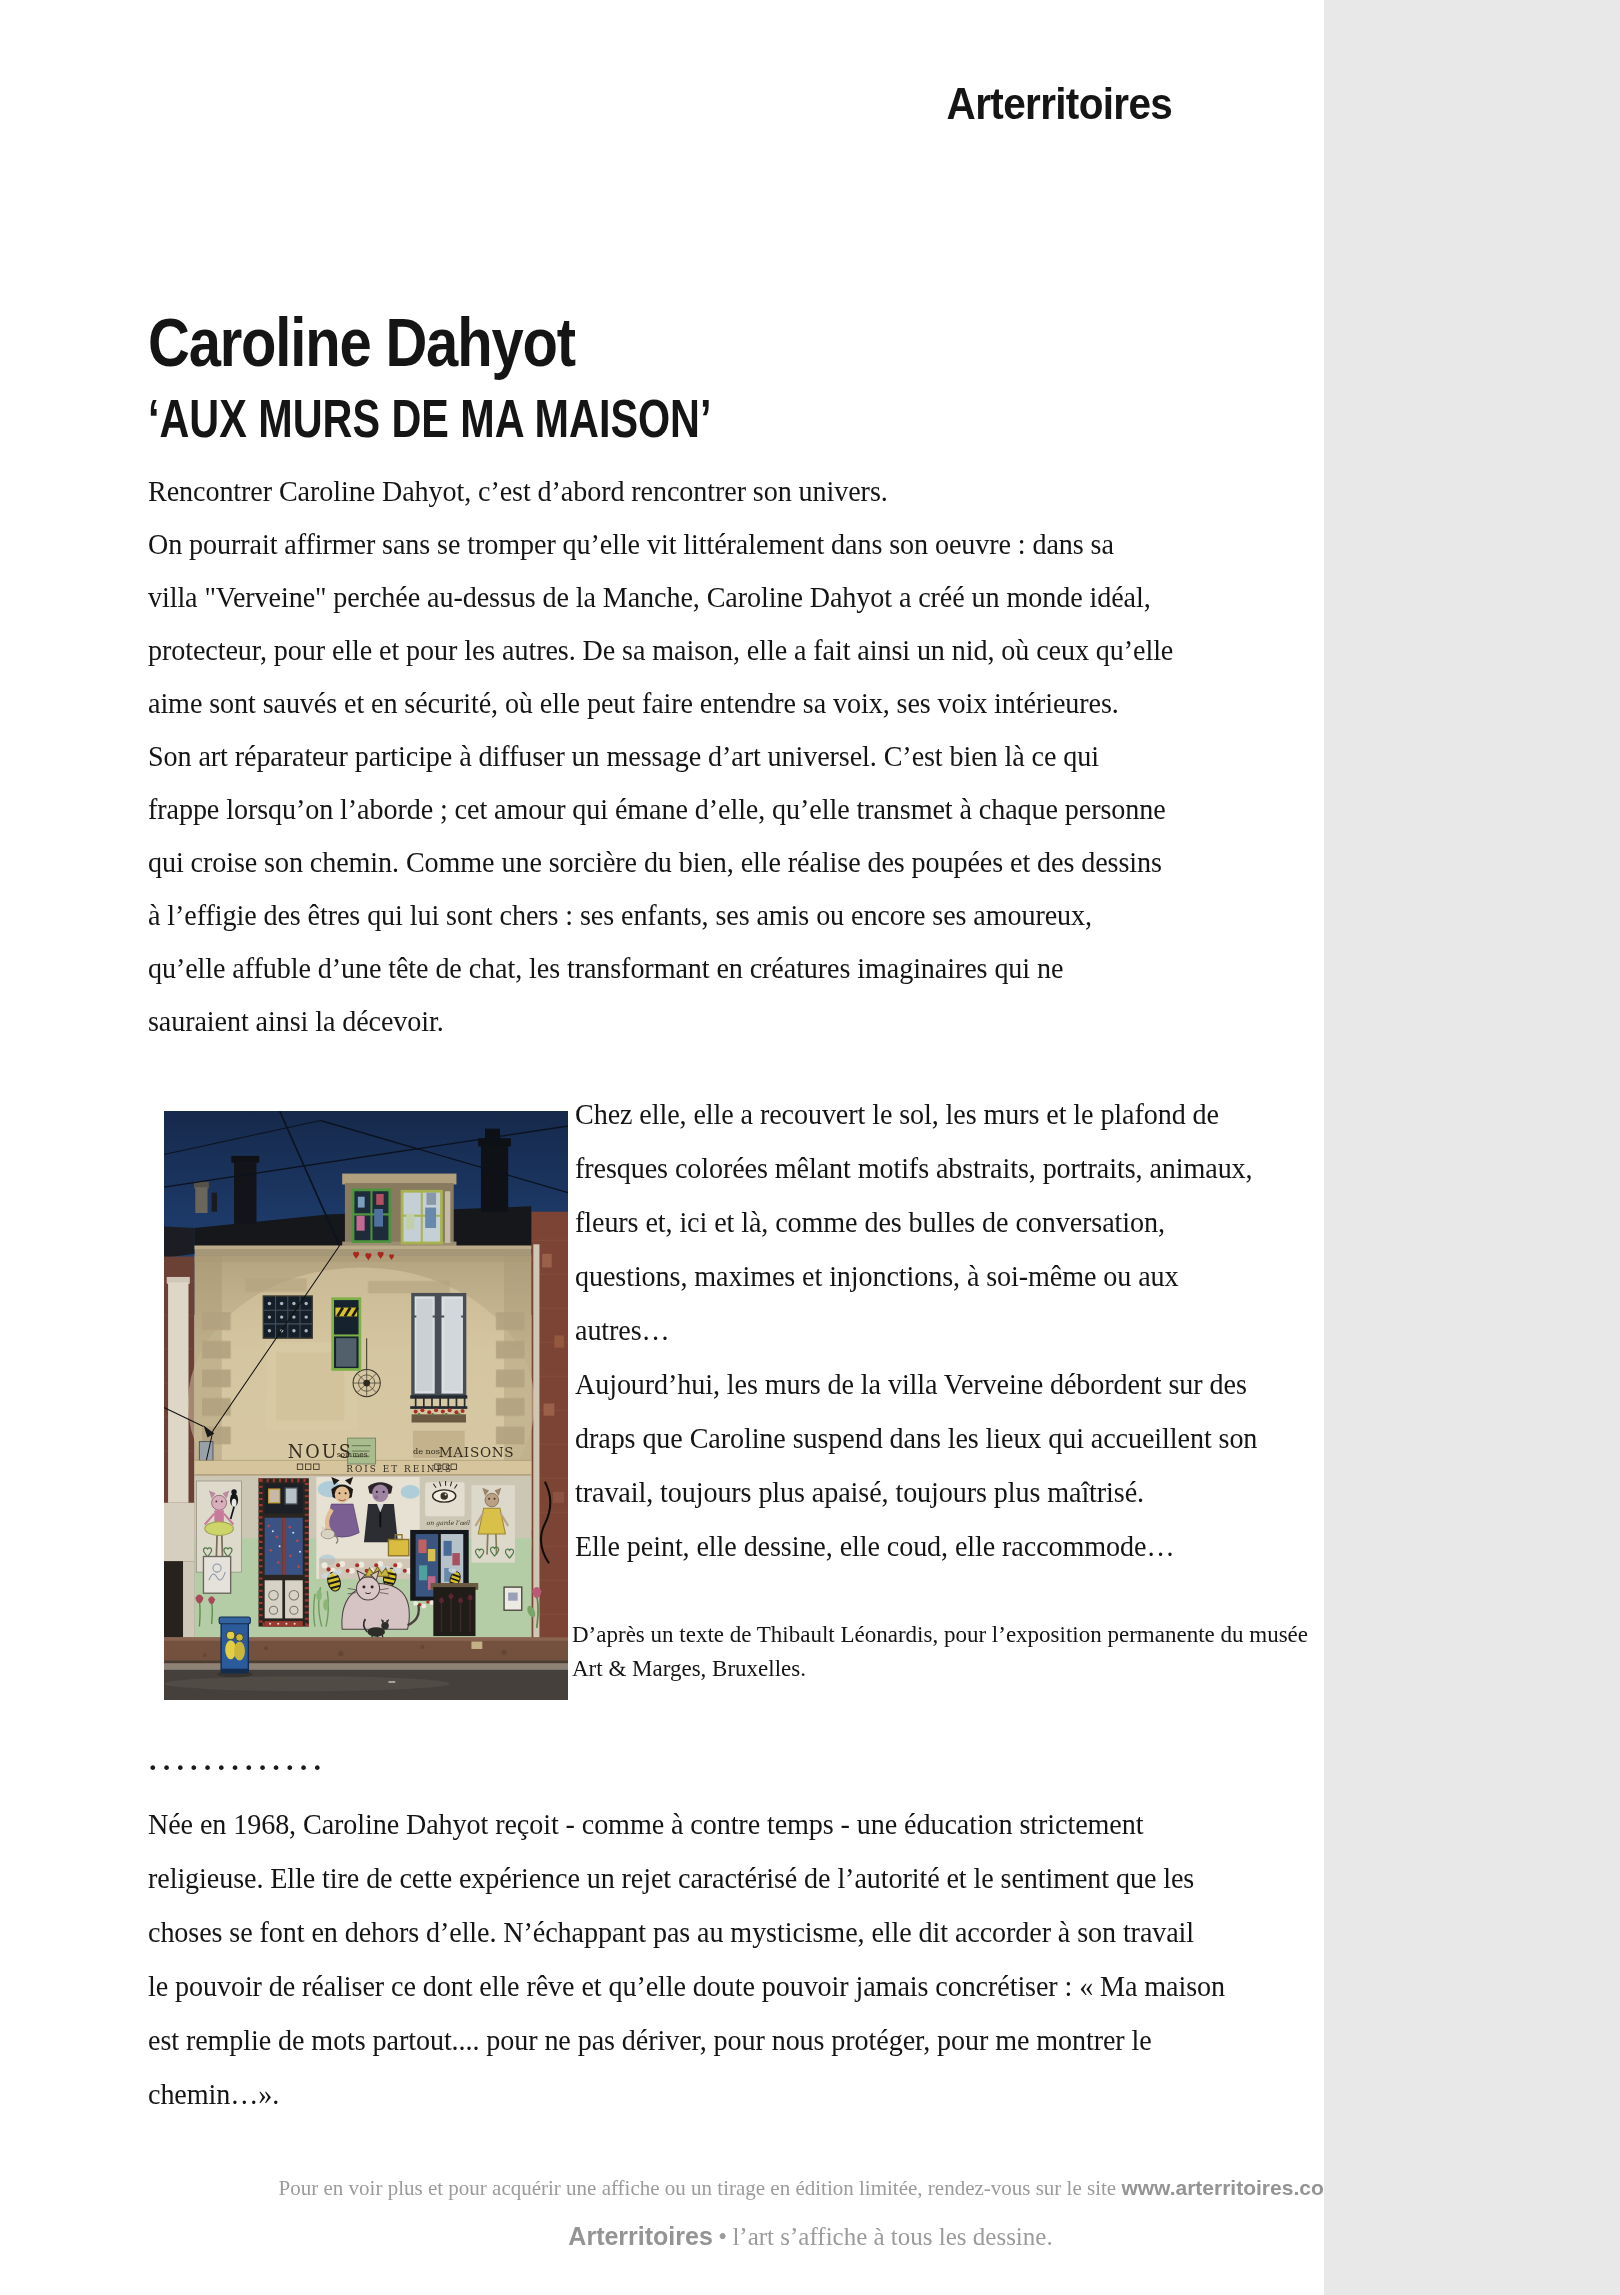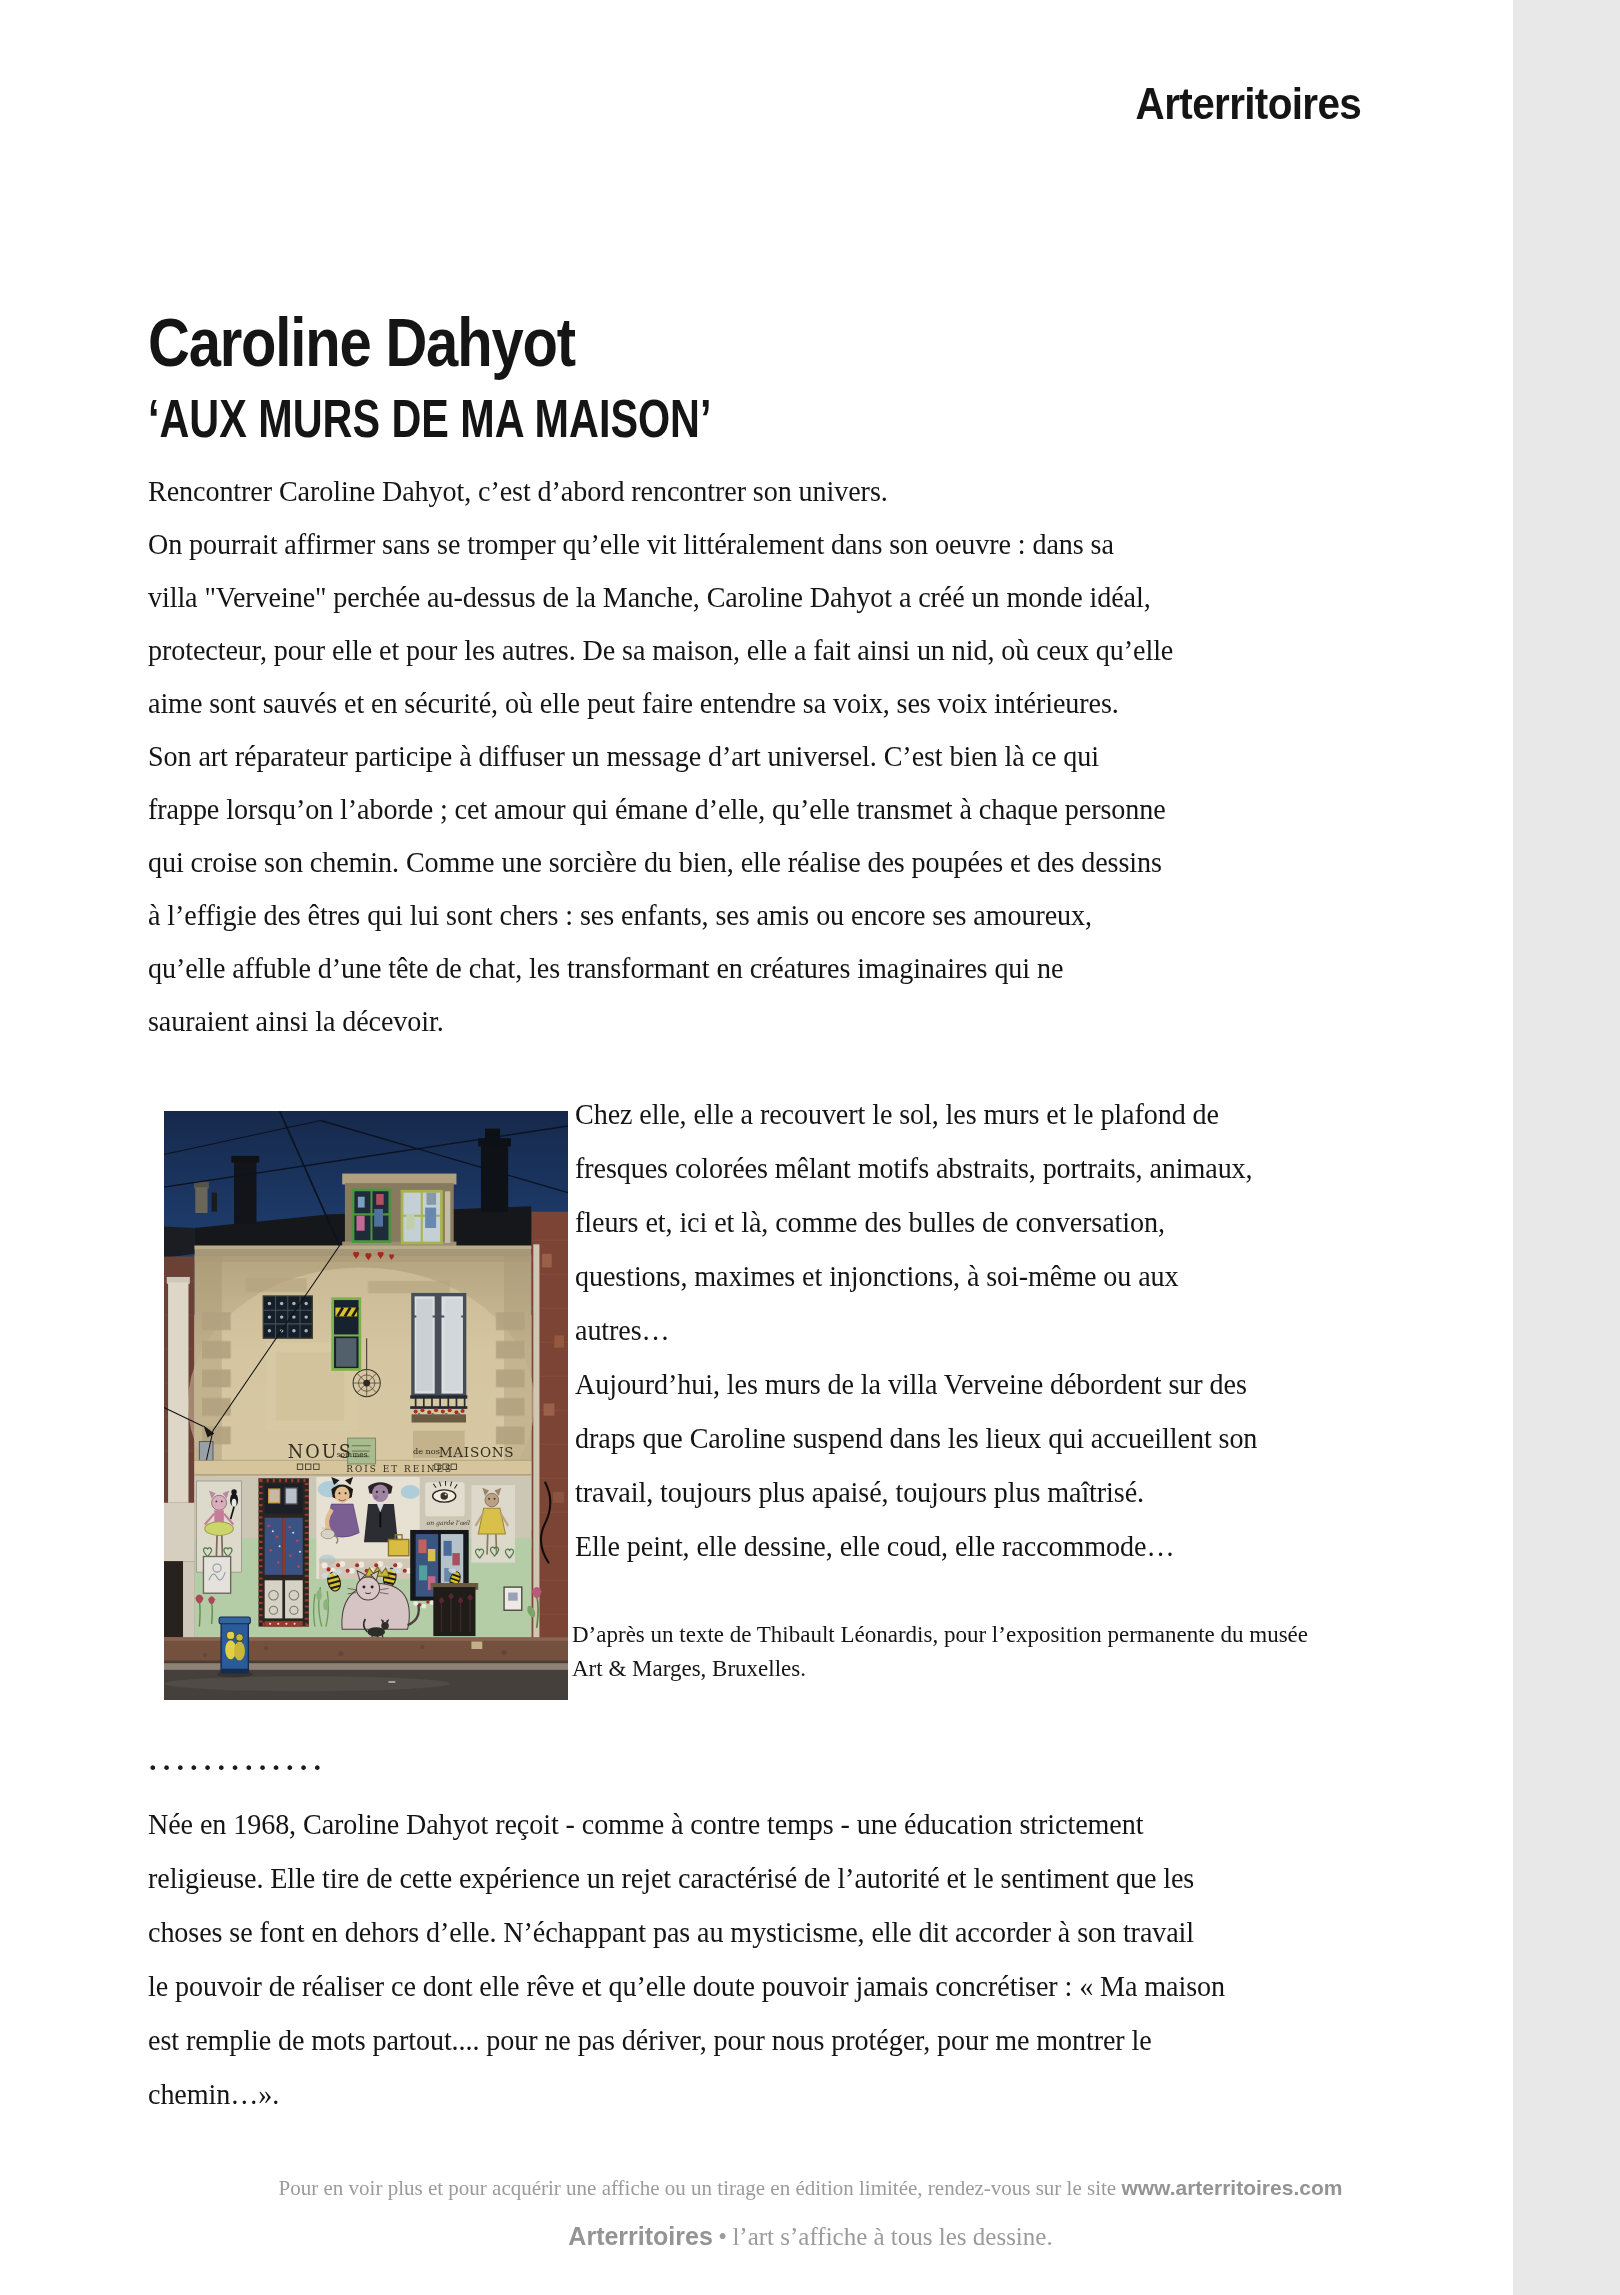--- a/index.html
+++ b/index.html
@@ -1,16 +1,16 @@
 <!DOCTYPE html>
 <html style="font-size:11px"><head>
 <meta charset="utf-8">
 <style>
   html,body{margin:0;padding:0;background:#e8e8e8;}
-  .page{position:relative;width:1513px;height:2295px;background:#ffffff;overflow:hidden;
+  .page{position:relative;width:1324px;height:2295px;background:#ffffff;overflow:hidden;
         font-family:"Liberation Serif",serif;color:#151515;}
   .brand{position:absolute;top:79px;right:152px;font-family:"Liberation Sans",sans-serif;
          font-weight:700;font-size:44px;letter-spacing:-0.7px;transform:scaleX(.92);
          transform-origin:100% 50%;white-space:pre;}
   .title{position:absolute;left:148px;top:262px;font-family:"Liberation Sans",sans-serif;
          font-weight:700;font-size:69px;letter-spacing:-1.4px;transform:scaleX(.84);
          transform-origin:0 0;white-space:pre;line-height:1;}
   .subtitle{position:absolute;left:148px;top:348px;font-family:"Liberation Sans",sans-serif;
          font-weight:700;font-size:53px;transform:scaleX(.78);transform-origin:0 0;
          white-space:pre;line-height:1;}

